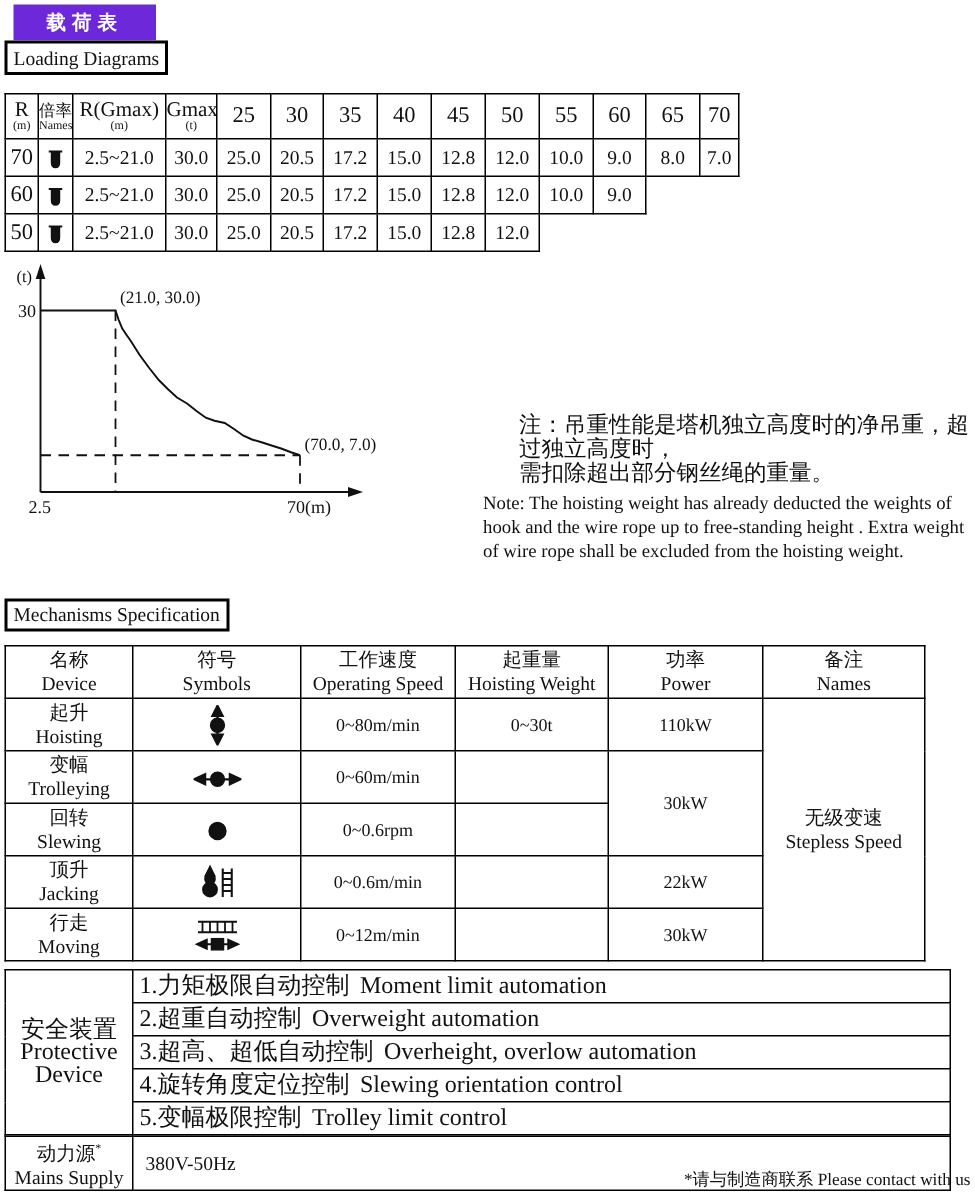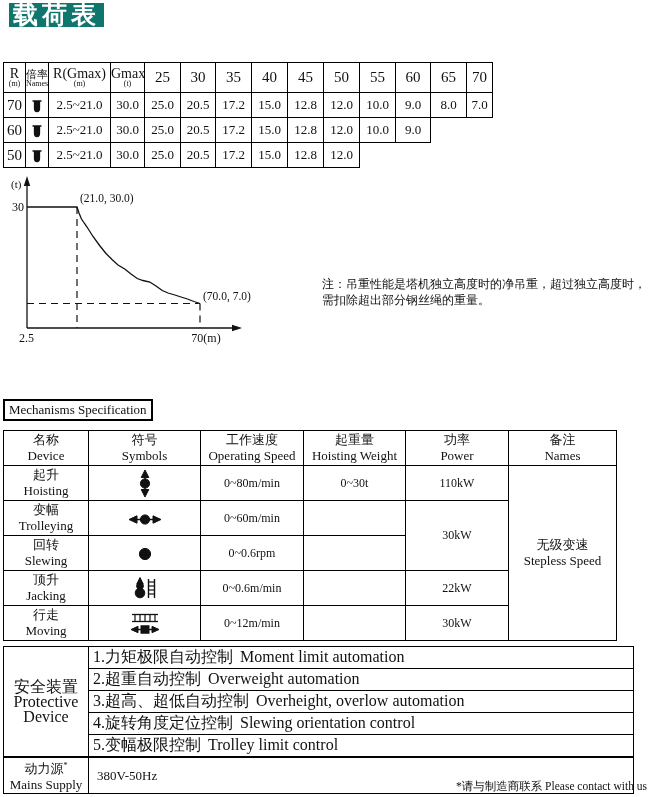--- a/index.html
+++ b/index.html
@@ -4,22 +4,22 @@
 <style>
   * { margin:0; padding:0; box-sizing:border-box; }
   html,body { background:#fff; }
   .page {
     position:relative; width:650px; height:797px; background:#ffffff;
     font-family:"Liberation Serif","DejaVu Serif",serif; color:#111;
     overflow:hidden;
   }
   
   .banner-blue {
-    position:absolute; background:#0f766e; color:#fff; text-align:center;
-    font-weight:bold; letter-spacing:4px; font-size:25px; line-height:24px;
+    position:absolute; background:#6d28d9; color:#fff; text-align:center;
+    font-weight:bold; letter-spacing:4px; font-size:13px; line-height:24px;
   }
   .banner-white {
     position:absolute; background:#fff; border:2px solid #000; text-align:center;
     font-size:13px; line-height:19px; padding:0 4px; white-space:nowrap;
   }
   
   table { border-collapse:collapse; table-layout:fixed; }
   td { border:1px solid #000; text-align:center; vertical-align:middle;
        font-size:13px; overflow:hidden; }
   td.empty { border:none; }
@@ -31,21 +31,21 @@
   .hdr-sub  { font-size:8px;  line-height:8px;  display:block; }
   .hdr-zh   { font-size:11px; line-height:12px; display:block; }
   .num-hdr  { font-size:15px; }
   
   .chart { position:absolute; left:10px; top:173px; }
   .chart text { font-family:"Liberation Serif",serif; fill:#111; }
   .chart .ln { stroke:#111; stroke-width:1.3; fill:none; }
   .chart .dash { stroke:#111; stroke-width:1.2; fill:none; stroke-dasharray:7,5; }
   
   .note { position:absolute; left:322px; top:276px; width:328px; }
-  .note-zh { font-size:12px; line-height:16px; }
+  .note-zh { font-size:15px; line-height:16px;margin-left:24px; }
   .note-en { font-size:12.5px; line-height:16px; margin-top:3px; }
   
   .mech-table { position:absolute; left:3px; top:430px; width:614px; }
   .mech-table td { height:35px; }
   .two-line { font-size:13px; line-height:16px; }
   .spd { font-size:12px; }
   
   .safety-table { position:absolute; left:3px; top:646px; width:630px; }
   .safety-table td { height:18px; font-size:16px; }
   .safety-table td.item { text-align:left; padding-left:4px; white-space:nowrap; }
@@ -60,20 +60,21 @@
   .footer { position:absolute; right:3px; top:779px; font-size:11.5px;font-family:Liberation Serif, serif; }
   .sym { display:inline-block; vertical-align:middle; }
   .sym * { fill:#111; stroke:#111; }
 </style>
 </head>
 <body>
 
 <div class="page">
 
   <div class="banner-blue" style="left:9px; top:3px; width:95px; height:24px;">载荷表</div>
+  <div class="banner-white" style="left:3px; top:27px; min-width:101px; height:23px;">Loading Diagrams</div>
 
   <table class="loading-table">
     <colgroup>
       <col style="width:22px">
         <col style="width:23px">
         <col style="width:62px">
         <col style="width:34px">
       <col style="width:36px">
         <col style="width:35px">
         <col style="width:36px">
@@ -190,20 +191,21 @@
     <text x="193" y="127" font-size="11.5">(70.0, 7.0)</text>
     <text x="9" y="169" font-size="12">2.5</text>
     <text x="196" y="169" text-anchor="middle" font-size="12">70(m)</text>
   </svg>
 
   <div class="note">
     <div class="note-zh">
       <span>注：吊重性能是塔机独立高度时的净吊重，超过独立高度时，</span><br>
       <span>需扣除超出部分钢丝绳的重量。</span>
     </div>
+    <div class="note-en">Note: The hoisting weight has already deducted the weights of hook and the wire rope up to free-standing height . Extra weight of wire rope shall be excluded from the hoisting weight.</div>
   </div>
 
   <div class="banner-white" style="left:3px; top:399px; min-width:137px; height:22px; line-height:18px;">Mechanisms Specification</div>
 
   <table class="mech-table">
     <colgroup>
       <col style="width:85px">
         <col style="width:112px">
         <col style="width:103px">
       <col style="width:102px">

